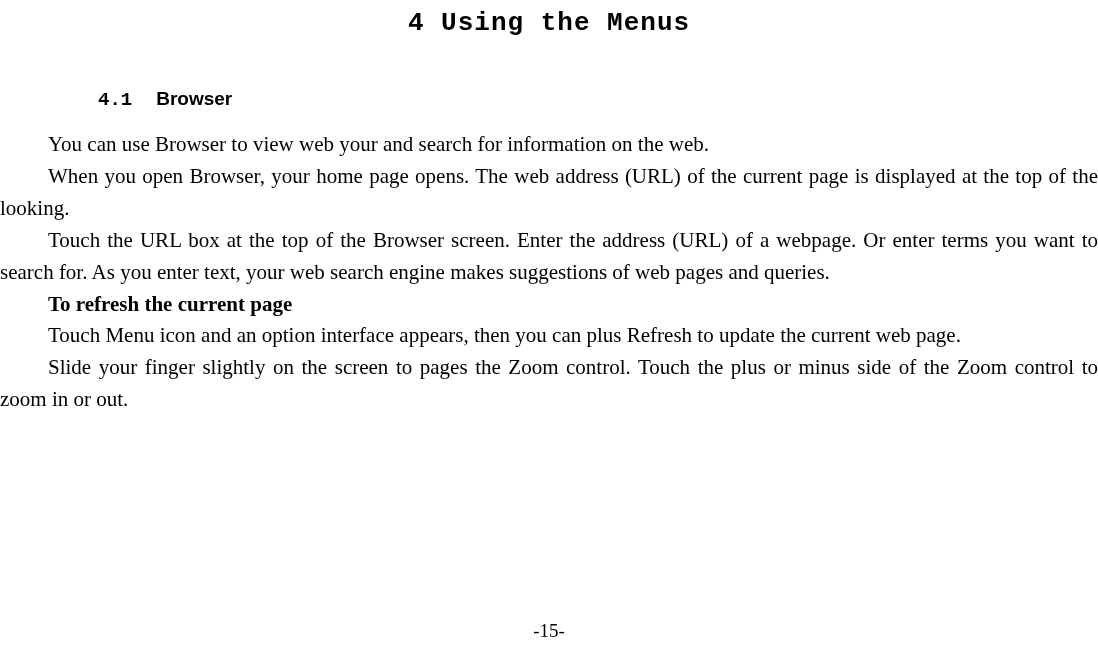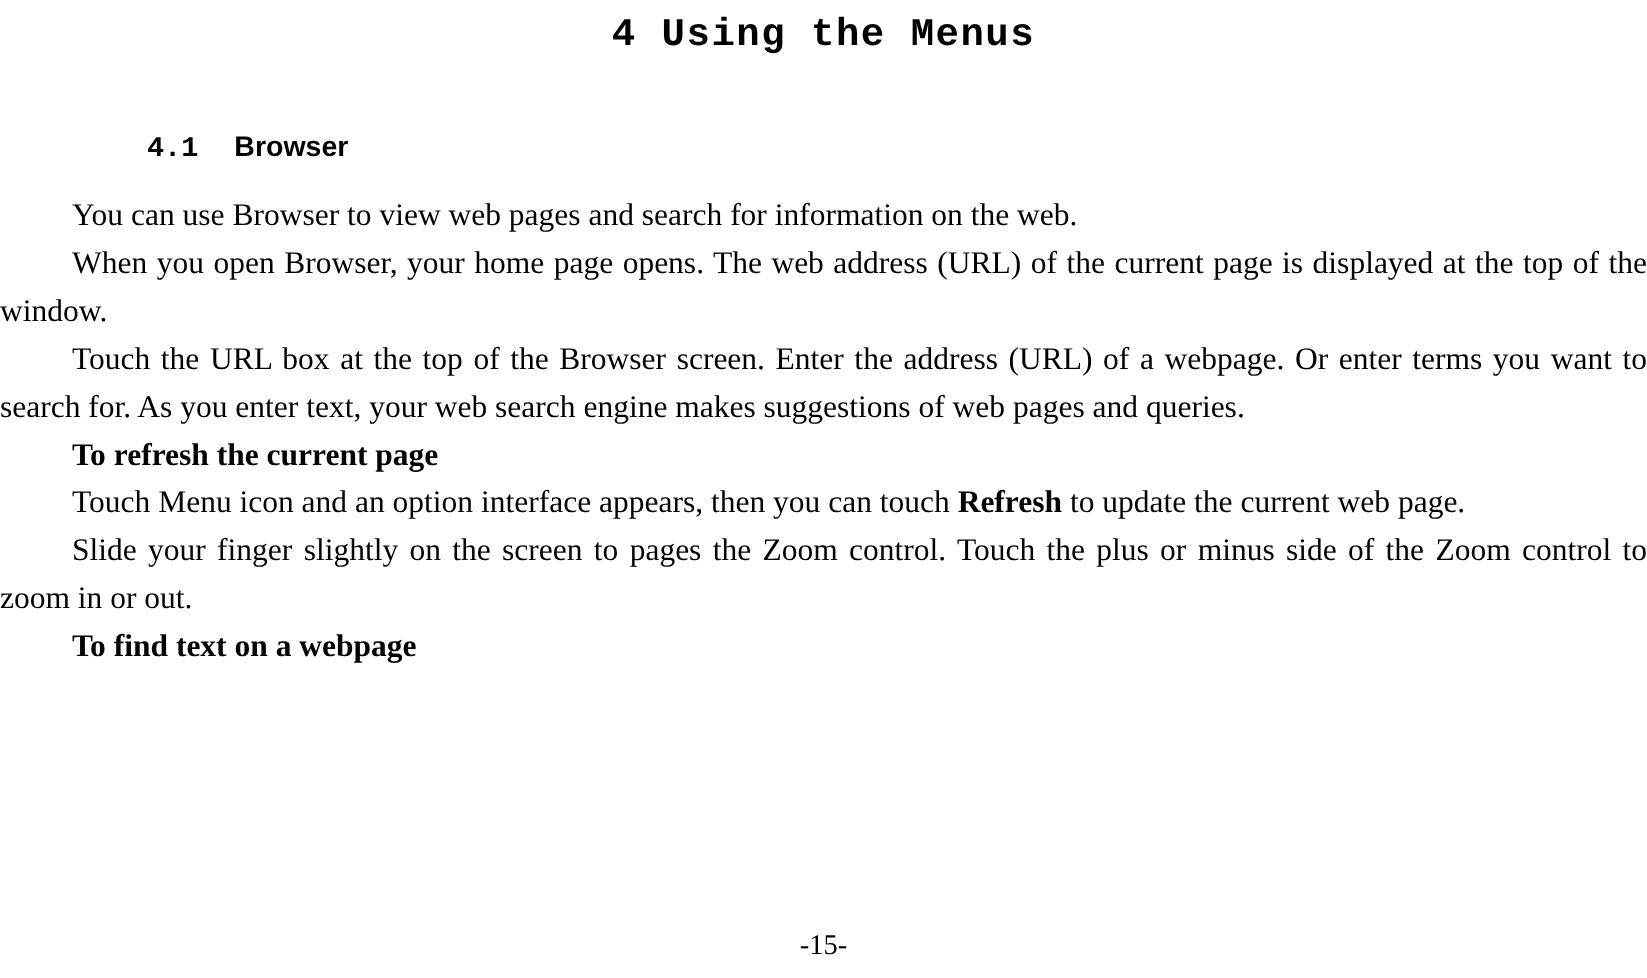--- a/index.html
+++ b/index.html
@@ -51,35 +51,34 @@
       text-indent: 48px;
     }
     .page-number {
       position: absolute;
       bottom: 10px;
       width: 100%;
       text-align: center;
       font-size: 19px;
     }
     strong {
-      font-weight: bold;
+      font-weight: normal;
     }
   </style>
 </head>
 <body>
 
 <h1 class="page-title">4 Using the Menus</h1>
 
 <div class="section-header">
   <span class="section-number">4.1</span><span>Browser</span>
 </div>
 
 <div class="body-text">
-  <p class="para">You can use Browser to view web pages and search for information on the web.</p>
-  <p class="para">When you open Browser, your home page opens. The web address (URL) of the current page is displayed at the top of the window.</p>
+  <p class="para">You can use Browser to view web your and search for information on the web.</p>
+  <p class="para">When you open Browser, your home page opens. The web address (URL) of the current page is displayed at the top of the looking.</p>
   <p class="para">Touch the URL box at the top of the Browser screen. Enter the address (URL) of a webpage. Or enter terms you want to search for. As you enter text, your web search engine makes suggestions of web pages and queries.</p>
   <p class="bold-heading">To refresh the current page</p>
-  <p class="para"><span>Touch Menu icon and an option interface appears, then you can touch </span><strong>Refresh</strong><span> to update the current web page.</span></p>
+  <p class="para"><span>Touch Menu icon and an option interface appears, then you can plus </span><strong>Refresh</strong><span> to update the current web page.</span></p>
   <p class="para">Slide your finger slightly on the screen to pages the Zoom control. Touch the plus or minus side of the Zoom control to zoom in or out.</p>
-  <p class="bold-heading">To find text on a webpage</p>
 </div>
 
 <div class="page-number">-15-</div>
 
 </body></html>

